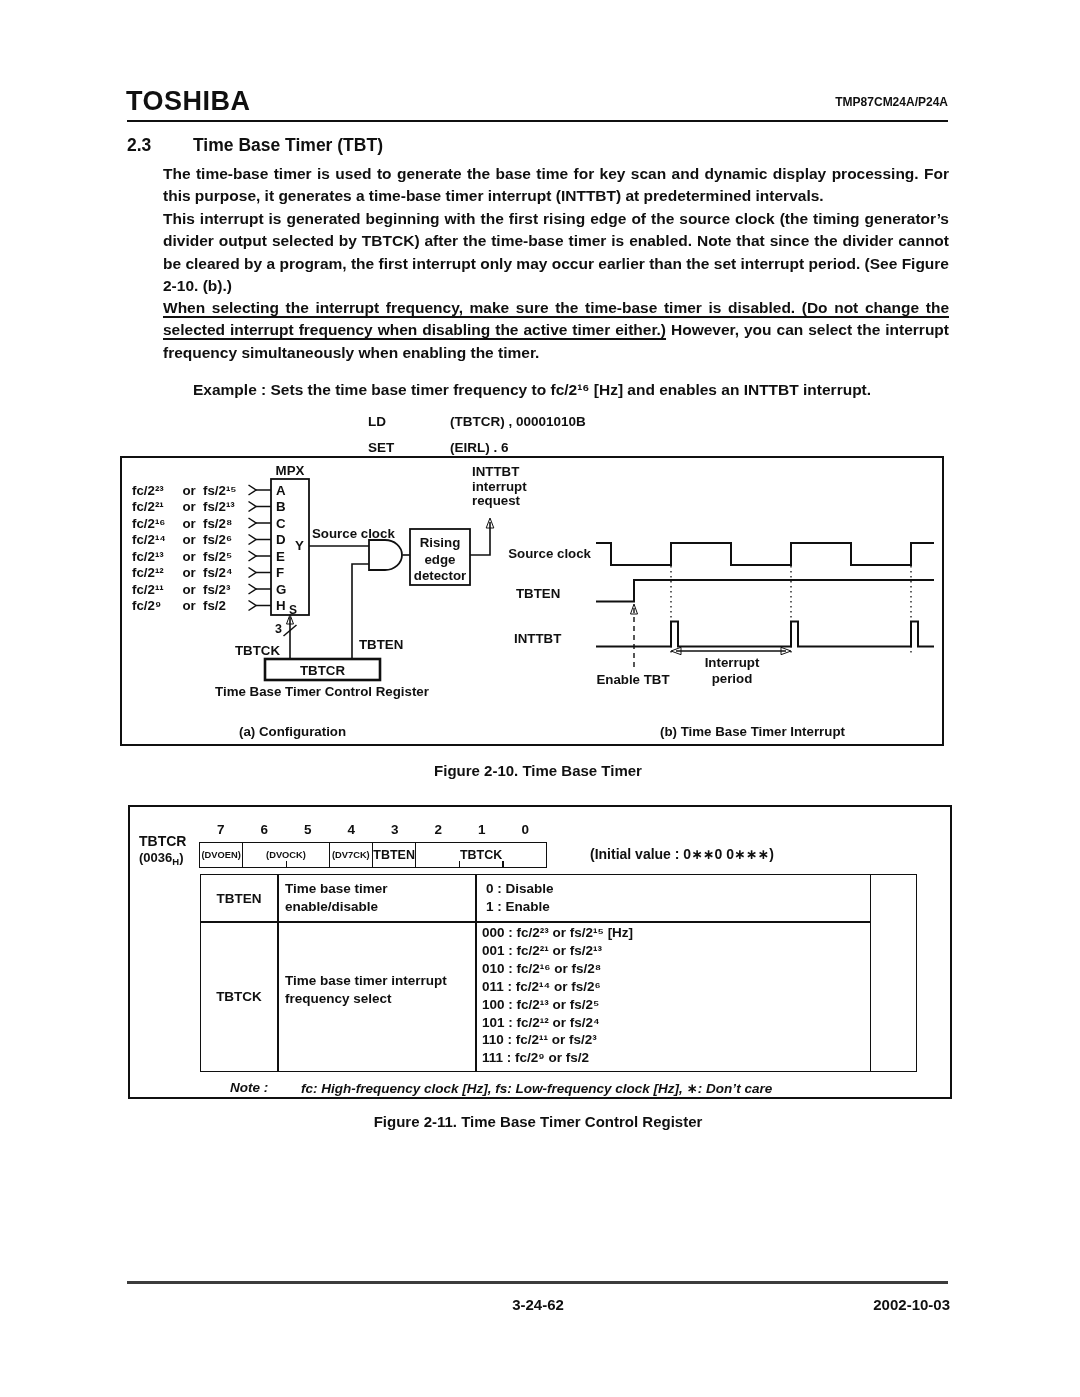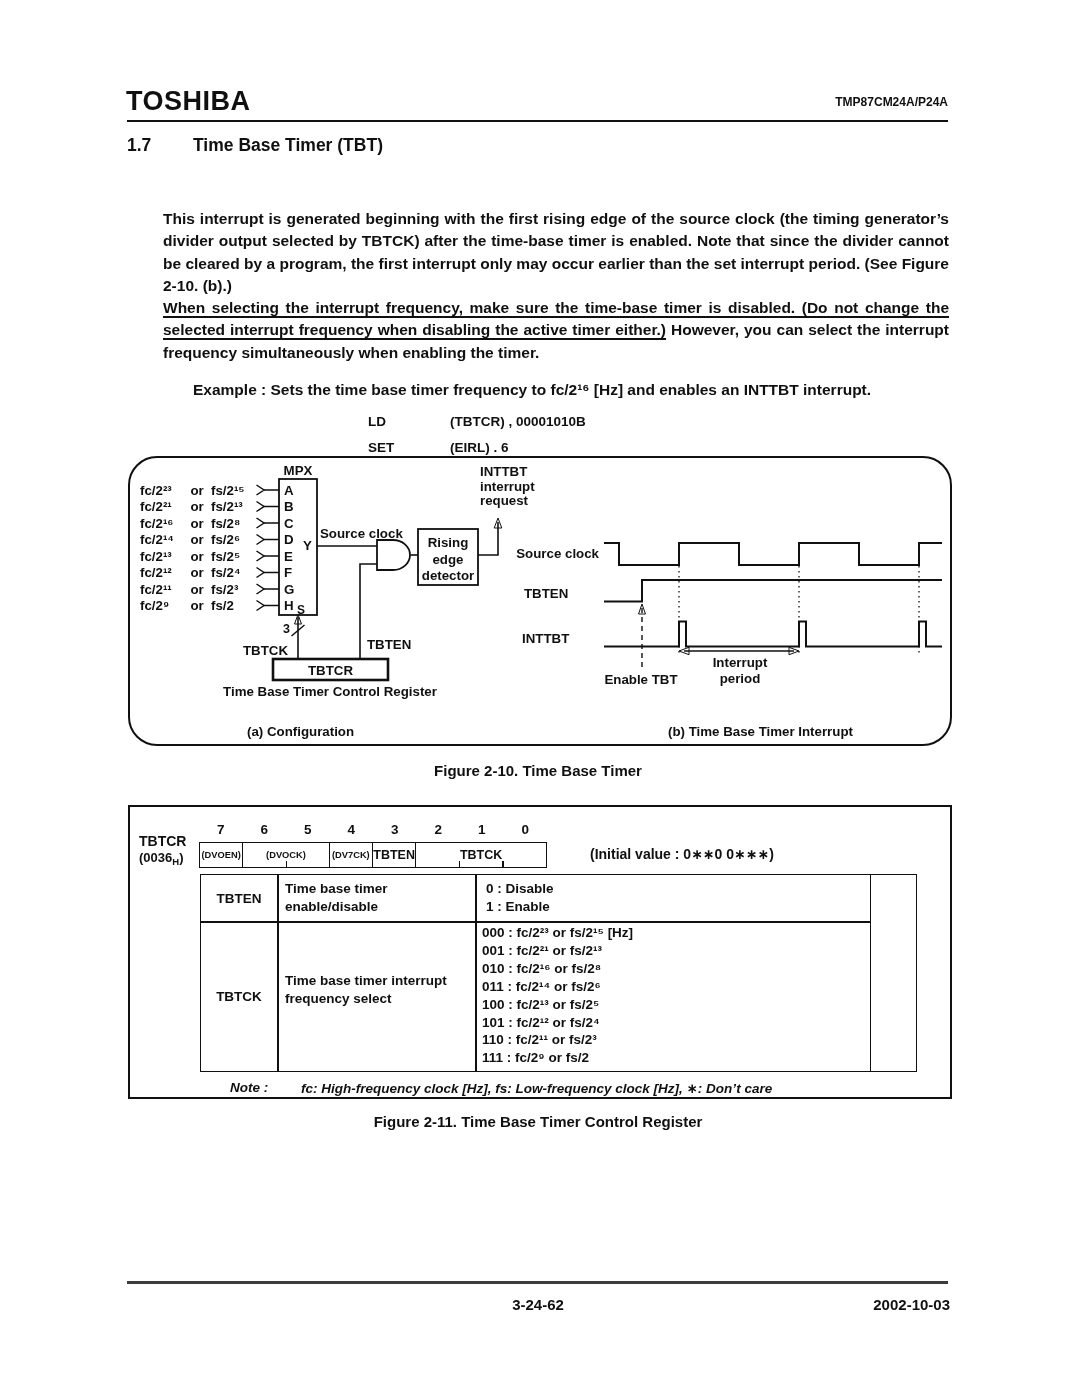--- a/index.html
+++ b/index.html
@@ -21,21 +21,21 @@
   .p2{top:208px;}
   .p3{top:297px;}
   .uline{text-decoration:underline;text-decoration-thickness:1.5px;text-underline-offset:3px;}
   .example{left:193px;top:381px;font-size:15.5px;}
   .code-op{left:368px;font-size:13.5px;}
   .code-arg{left:450px;font-size:13.5px;}
   .c1{top:414px;} .c2{top:440px;}
 
   
   .figbox{border:2px solid #101010;background:#fff;}
-  .fig10{left:128px;top:456px;width:820px;height:286px;border-radius:29px;}
+  .fig10{left:120px;top:456px;width:820px;height:286px;}
   .fig10 svg{position:absolute;left:0;top:0;}
   .figcap{left:127px;width:822px;text-align:center;font-size:15px;font-weight:600;}
   .cap10{top:762px;} .cap11{top:1113px;}
 
   .fig11{left:128px;top:805px;width:820px;height:290px;}
 
   
   .regname{left:9px;top:26px;font-size:14px;font-weight:700;}
   .regaddr{left:9px;top:43px;font-size:13px;}
   .sub{font-size:9.5px;vertical-align:-3px;}
@@ -77,23 +77,24 @@
 </style>
 </head>
 <body>
 
 <div class="page">
 
   <div class="abs brand">TOSHIBA</div>
   <div class="abs partnum">TMP87CM24A/P24A</div>
   <div class="abs hrule"></div>
 
-  <div class="abs sec-num">1.7</div>
+  <div class="abs sec-num">2.3</div>
   <div class="abs sec-title">Time Base Timer (TBT)</div>
 
+  <div class="abs para p1">The time-base timer is used to generate the base time for key scan and dynamic display processing.  For this purpose, it generates a time-base timer interrupt (INTTBT) at predetermined intervals.</div>
   <div class="abs para p2">This interrupt is generated beginning with the first rising edge of the source clock (the timing generator’s divider output selected by TBTCK) after the time-base timer is enabled.  Note that since the divider cannot be cleared by a program, the first interrupt only may occur earlier than the set interrupt period.  (See Figure 2-10. (b).)</div>
   <div class="abs para p3"><span class="uline">When selecting the interrupt frequency, make sure the time-base timer is disabled.  (Do not change the selected interrupt frequency when disabling the active timer either.)</span><span> However, you can select the interrupt frequency simultaneously when enabling the timer.</span></div>
   <div class="abs example">Example :  Sets the time base timer frequency to fc/2¹⁶ [Hz] and enables an INTTBT interrupt.</div>
   <div class="abs code-op c1">LD</div>
   <div class="abs code-arg c1">(TBTCR) , 00001010B</div>
   <div class="abs code-op c2">SET</div>
   <div class="abs code-arg c2">(EIRL) . 6</div>
 
   <div class="abs figbox fig10">
     <svg width="816" height="282" viewBox="0 0 816 282">

